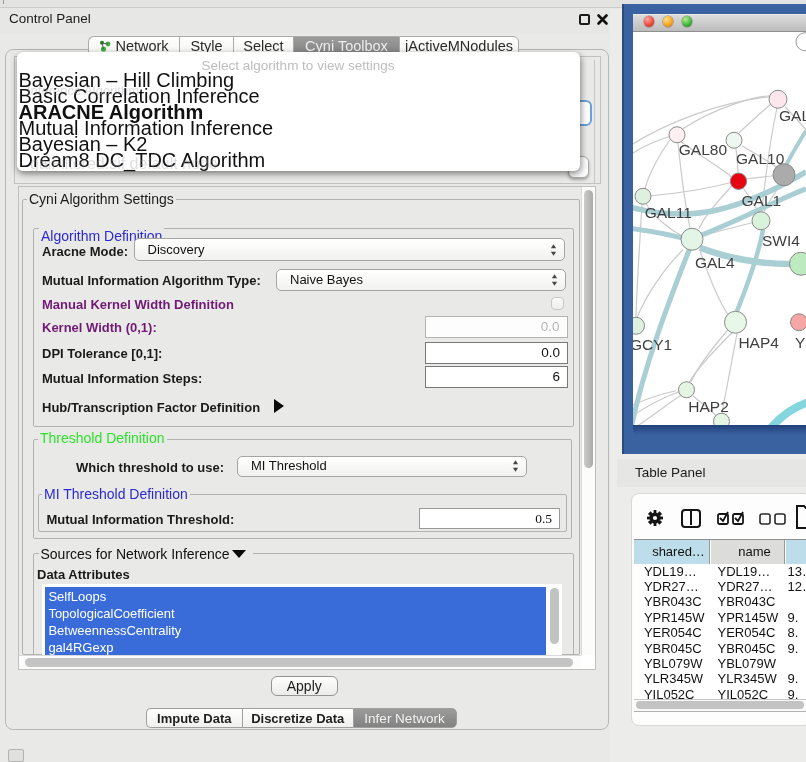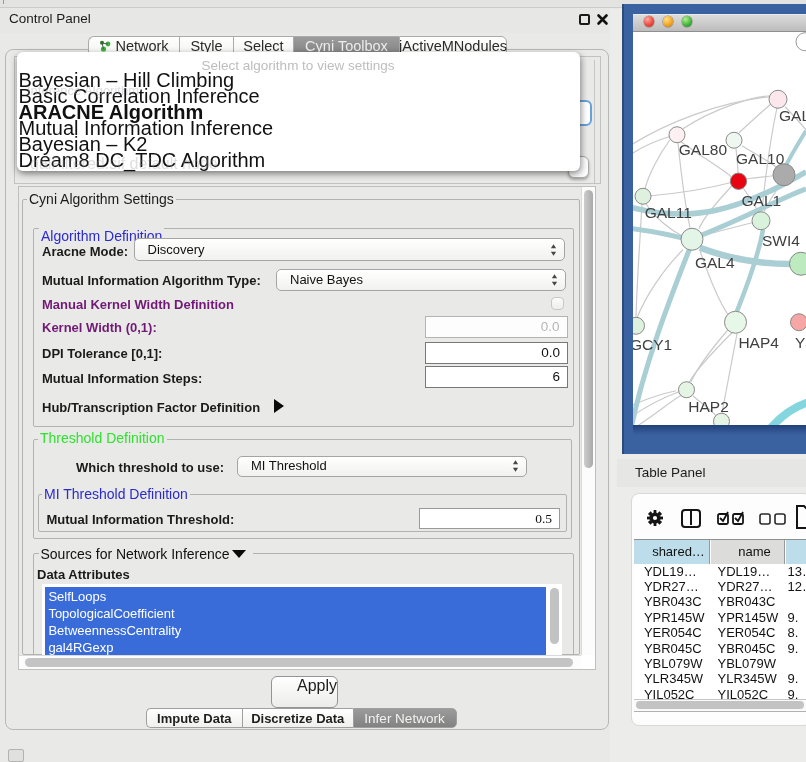--- a/index.html
+++ b/index.html
@@ -47,21 +47,21 @@
   <div id="tabs" class="abs" style="left:88px;top:36px;height:20px;display:flex;">
     <div class="tab" style="width:91px;border-radius:6px 0 0 0;"><svg width="12" height="12" style="margin-right:4px">
           <circle cx="3" cy="2.8" r="2" fill="#1a7a1a"></circle>
           <circle cx="9" cy="4" r="2.4" fill="#3fae3f"></circle>
           <circle cx="4.5" cy="9" r="2.6" fill="#3fae3f"></circle>
           <path d="M3,3 L9,4 M3,3 L4.5,9" stroke="#555" stroke-width="1"></path>
         </svg>Network</div>
     <div class="tab" style="width:54px;">Style</div>
     <div class="tab" style="width:60px;">Select</div>
     <div class="tab sel" style="width:106px;">Cyni Toolbox</div>
-    <div class="tab" style="width:108px;border-radius:0 6px 0 0;border-right:1px solid #ababa9;text-decoration:underline;">jActiveMNodules</div>
+    <div class="tab" style="width:120px;border-radius:0 6px 0 0;border-right:1px solid #ababa9;text-decoration:underline;">jActiveMNodules</div>
   </div>
 
   <div class="abs" style="left:13.5px;top:56px;width:587px;height:127.5px;border:1px solid #c2c2c0;background:#e9e9e7;"></div>
   <div class="abs" style="left:594px;top:60px;width:1px;height:123px;background:#c6c6c4;"></div>
   <div class="abs" style="left:572px;top:100px;width:20px;height:26px;background:#fff;border:2.5px solid #68a2dc;border-radius:6px;"></div>
   <div class="abs" style="left:568px;top:156px;width:21px;height:22px;background:#fcfcfc;border:1px solid #a8a8a6;border-radius:6px;box-shadow:0 2px 3px rgba(0,0,0,0.3);"></div>
 
   <div class="abs" style="left:16.5px;top:52px;width:563.5px;height:118.5px;background:#fff;border-radius:6px;box-shadow:0 3px 7px rgba(0,0,0,0.38),3px 2px 5px rgba(0,0,0,0.12);"></div>
   <div class="abs" style="left:16.5px;top:58px;width:563px;text-align:center;font-size:13.5px;color:#bdbdbd;">Select algorithm to view settings</div>
   <div class="popi" style="top:72px;">Bayesian – Hill Climbing</div>
@@ -144,21 +144,21 @@
   <div class="li" style="top:622px;">BetweennessCentrality</div>
   <div class="li" style="top:639.2px;">gal4RGexp</div>
   <div class="abs" style="left:549.5px;top:588px;width:9px;height:56px;border-radius:4.5px;background:#c2c2c2;"></div>
 
   <div class="abs" style="left:581px;top:187px;width:14px;height:468px;background:#fcfcfc;border-left:1px solid #dadada;"></div>
   <div class="abs" style="left:584px;top:190px;width:9px;height:278px;border-radius:4.5px;background:linear-gradient(90deg,#cdcdcd,#a9a9a9);"></div>
   <div class="abs" style="left:581px;top:655px;width:14px;height:14px;background:#ffffff;"></div>
   <div class="abs" style="left:18.5px;top:655px;width:562px;height:14px;background:#fcfcfc;border-top:1px solid #dadada;"></div>
   <div class="abs" style="left:25px;top:657.5px;width:548px;height:9px;border-radius:4.5px;background:#c4c4c4;"></div>
 
-  <div class="abs" style="left:270.5px;top:675.5px;width:67.5px;height:32px;border:1px solid #949492;border-radius:6px;background:linear-gradient(#ffffff,#ececea);text-align:right;font-size:16px;line-height:18px;color:#1c1c1c;">Apply</div>
+  <div class="abs" style="left:270.5px;top:675.5px;width:67.5px;height:20px;border:1px solid #949492;border-radius:6px;background:linear-gradient(#ffffff,#ececea);text-align:center;font-size:14px;line-height:18px;color:#1c1c1c;">Apply</div>
 
   <div class="abs" style="left:145.5px;top:708px;height:28px;display:flex;" id="btabs">
     <div class="btab" style="width:96.5px;border-radius:5px 0 0 5px;">Impute Data</div>
     <div class="btab" style="width:110.5px;">Discretize Data</div>
     <div class="btab bsel" style="width:104px;border-radius:0 5px 5px 0;">Infer Network</div>
   </div>
 
   <div class="abs" style="left:613px;top:374px;width:0;height:0;border-bottom:6px solid #8a8a88;border-left:4px solid transparent;border-right:4px solid transparent;"></div>
 
   <div class="abs" style="left:8px;top:749px;width:16px;height:13px;background:#e0e0de;border:1px solid #b3b3b1;border-radius:2px;"></div>

